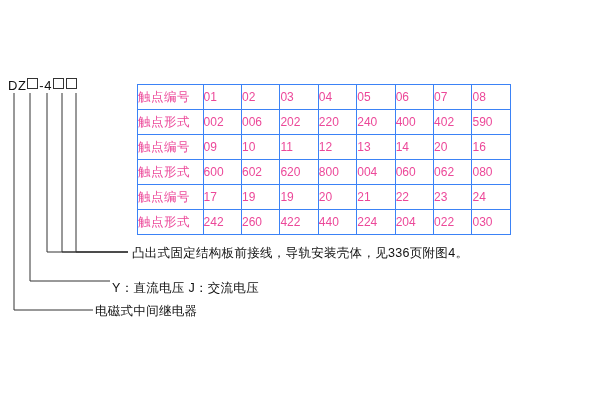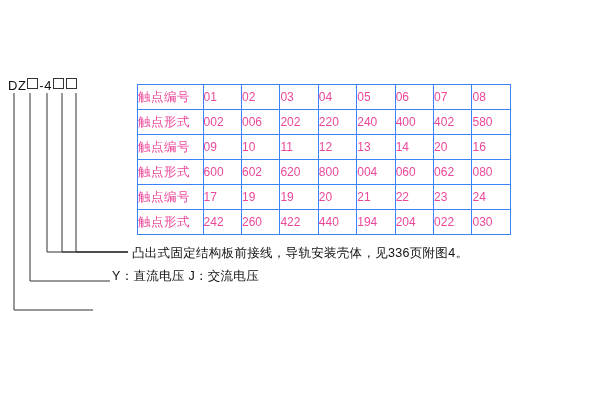--- a/index.html
+++ b/index.html
@@ -81,21 +81,21 @@
 
   
   .note {
     position: absolute;
     font-size: 12.5px;
     color: #111;
     white-space: nowrap;
     letter-spacing: 0.3px;
   }
   .note-1 { left: 132px; top: 245px; }
-  .note-2 { left: 112px; top: 268px; }
+  .note-2 { left: 112px; top: 280px; }
   .note-3 { left: 95px;  top: 303px; }
 </style>
 </head>
 <body>
 
 <div id="page">
 
   <div class="model-code">
     <span>DZ</span><span class="sq"></span><span>-4</span><span class="sq"></span><span class="sq"></span>
   </div>
@@ -131,21 +131,21 @@
         </tr>
         <tr>
           <td class="rowhead">触点形式</td>
           <td class="cell">002</td>
           <td class="cell">006</td>
           <td class="cell">202</td>
           <td class="cell">220</td>
           <td class="cell">240</td>
           <td class="cell">400</td>
           <td class="cell">402</td>
-          <td class="cell">580</td>
+          <td class="cell">590</td>
         </tr>
         <tr>
           <td class="rowhead">触点编号</td>
           <td class="cell">09</td>
           <td class="cell">10</td>
           <td class="cell">11</td>
           <td class="cell">12</td>
           <td class="cell">13</td>
           <td class="cell">14</td>
           <td class="cell">20</td>
@@ -172,25 +172,26 @@
           <td class="cell">22</td>
           <td class="cell">23</td>
           <td class="cell">24</td>
         </tr>
         <tr>
           <td class="rowhead">触点形式</td>
           <td class="cell">242</td>
           <td class="cell">260</td>
           <td class="cell">422</td>
           <td class="cell">440</td>
-          <td class="cell">194</td>
+          <td class="cell">224</td>
           <td class="cell">204</td>
           <td class="cell">022</td>
           <td class="cell">030</td>
         </tr>
       </tbody>
     </table>
   </div>
 
   <div class="note note-1">凸出式固定结构板前接线，导轨安装壳体，见336页附图4。</div>
   <div class="note note-2">Y：直流电压   J：交流电压</div>
+  <div class="note note-3">电磁式中间继电器</div>
 
 </div>
 
 </body></html>

